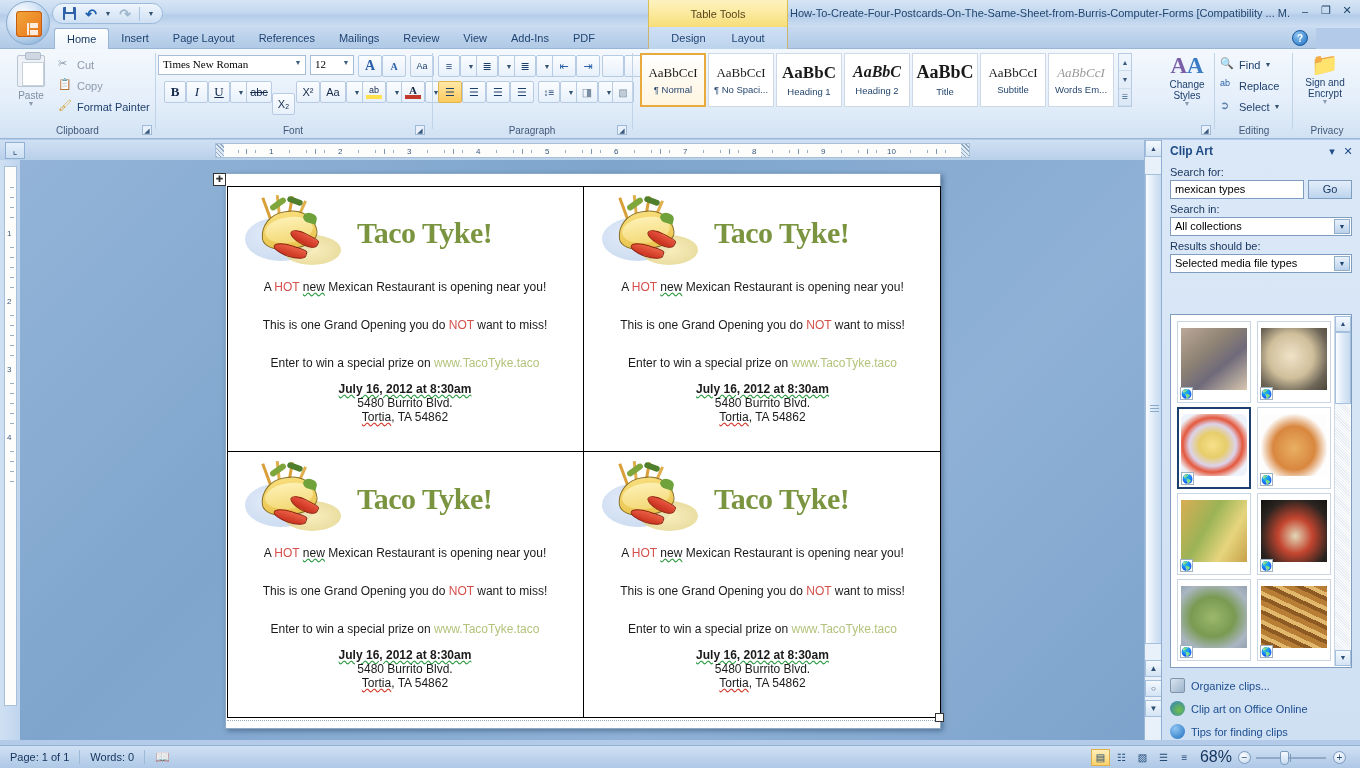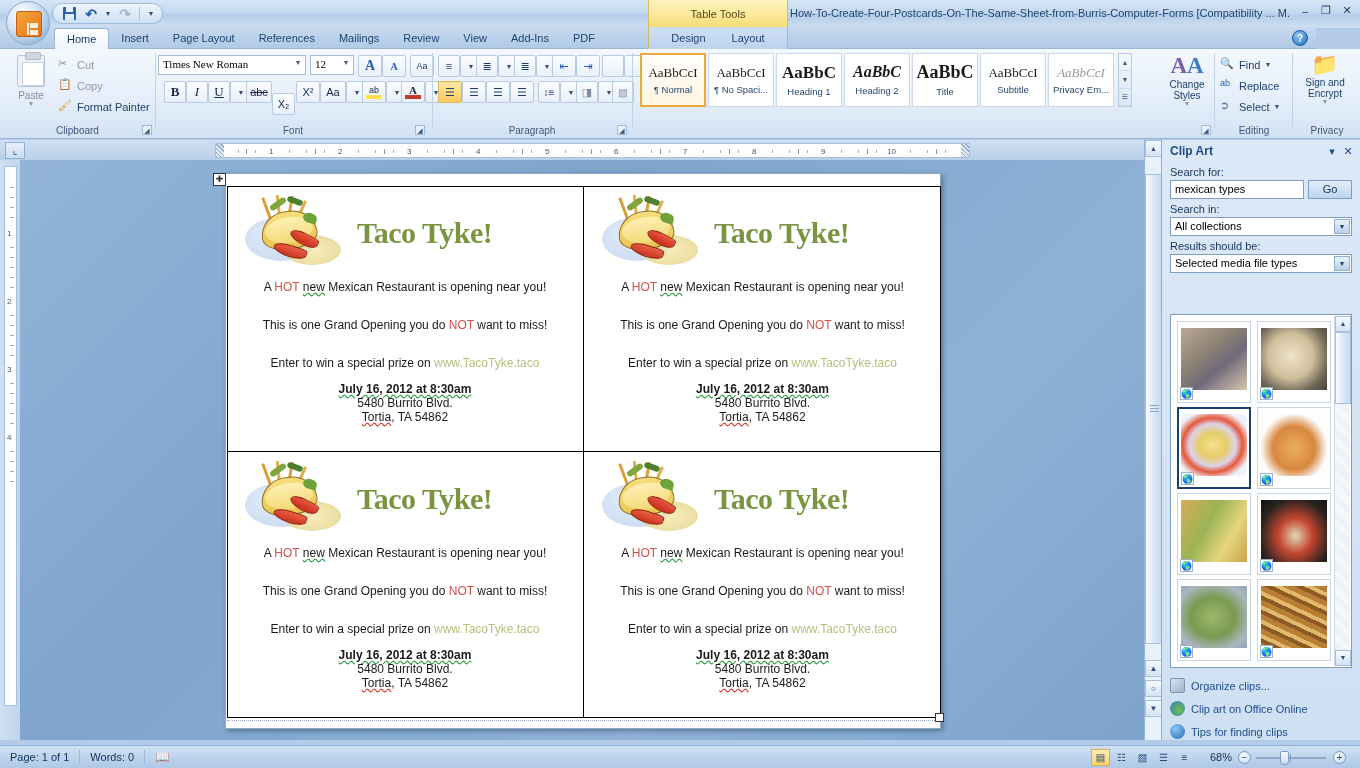--- a/index.html
+++ b/index.html
@@ -363,21 +363,21 @@
     position:absolute; bottom:0; left:0; width:1360px; height:23px;
     background:linear-gradient(to bottom,#cfe0f3,#aec8e6);
     border-top:1px solid #93b2d4; display:flex; align-items:center;
   }
   .sb-item { font-size:11px; color:#12325c; padding:0 10px; height:17px; line-height:17px; }
   .sb-sep { width:1px; height:14px; background:#9db9d8; }
   .view-btns { position:absolute; right:166px; display:flex; gap:2px; align-items:center; }
   .vbtn { width:19px; height:17px; border:1px solid transparent; display:flex;align-items:center;justify-content:center;
     font-size:10px; color:#224a77; }
   .vbtn.on { border:1px solid #dcae4d; background:linear-gradient(to bottom,#ffeeb8,#fcd269); }
-  .zoom-label { position:absolute; right:128px; font-size:11px; color:#12325c; }
+  .zoom-label { position:absolute; right:128px; font-size:16px; color:#12325c; }
   .zoom-slider { position:absolute; right:14px; width:110px; height:17px; }
   .zoom-slider .track{position:absolute;left:20px;top:8px;width:70px;height:2px;background:#8fa9c6;}
   .zoom-slider .mid{position:absolute;left:54px;top:5px;width:1px;height:8px;background:#7d99b8;}
   .zoom-slider .knob{position:absolute;left:44px;top:2px;width:9px;height:14px;
     background:linear-gradient(to bottom,#f6fafe,#c8dcf1);border:1px solid #7d9cbd;border-radius:2px 2px 4px 4px;}
   .zoom-slider .minus,.zoom-slider .plus{position:absolute;top:2px;width:13px;height:13px;border-radius:50%;
     background:radial-gradient(circle at 40% 35%,#fcfdff,#c0d6ee);border:1px solid #7d9cbd;
     font-size:10px;text-align:center;line-height:11px;color:#224a77;}
   .zoom-slider .minus{left:2px;} .zoom-slider .plus{right:0px;}
 </style>
@@ -620,21 +620,21 @@
         <div class="style-item" style="left:276px;">
           <span class="style-sample" style="font-size:18px;font-weight:bold;">AaBbC</span>
           <span class="style-name">Title</span>
         </div>
         <div class="style-item" style="left:344px;">
           <span class="style-sample" style="font-size:13px;">AaBbCcI</span>
           <span class="style-name">Subtitle</span>
         </div>
         <div class="style-item" style="left:412px;">
           <span class="style-sample" style="font-size:13px;font-style:italic;color:#9a9a9a;">AaBbCcI</span>
-          <span class="style-name">Privacy Em...</span>
+          <span class="style-name">Words Em...</span>
         </div>
         <div class="gallery-scroll" style="left:482px;">
           <div>▲</div>
           <div>▼</div>
           <div>☰</div>
         </div>
       </div>
     </div>
 
     <div class="group" style="left:1162px;width:52px;">

